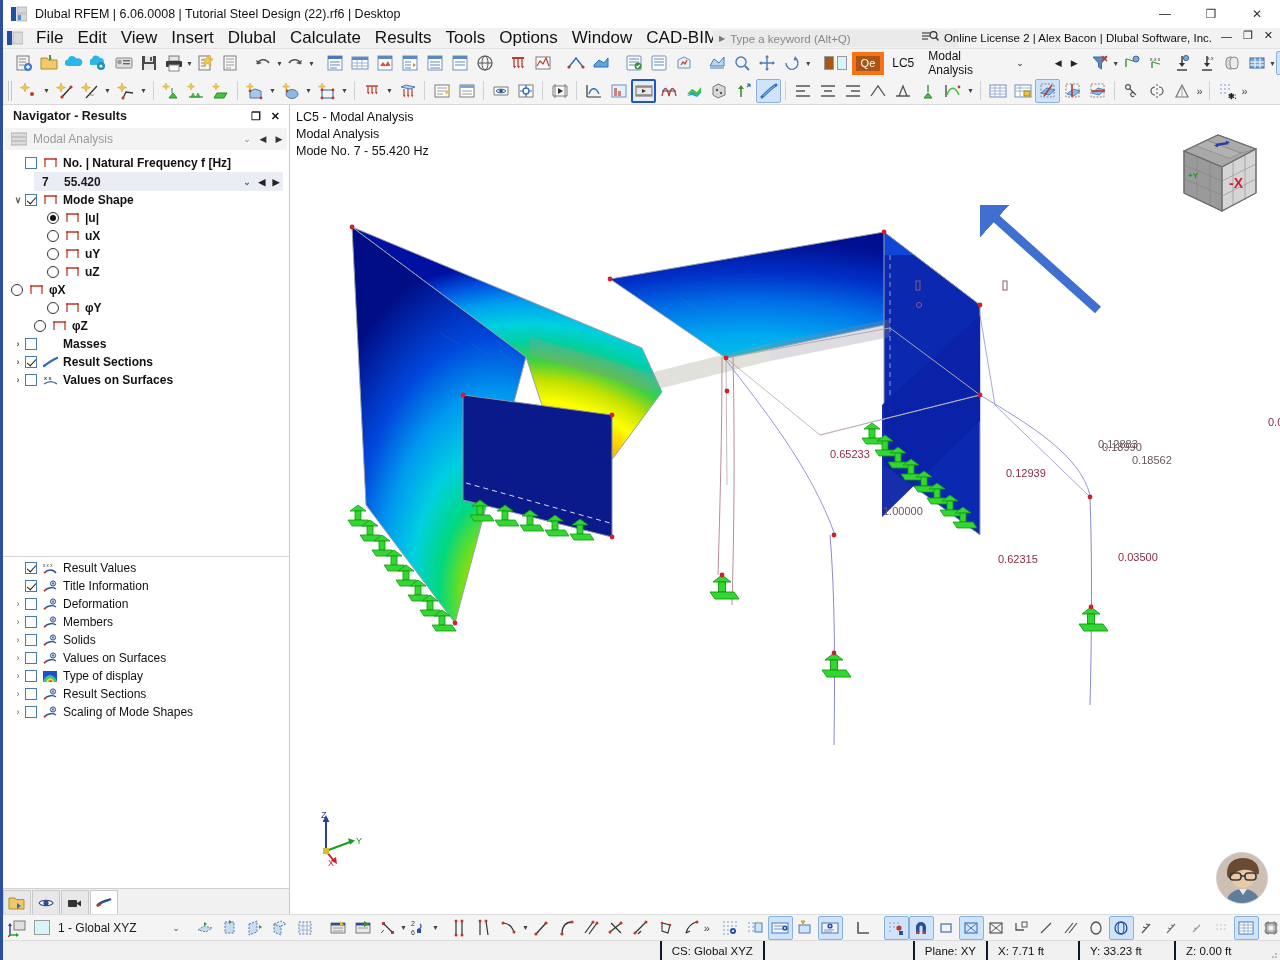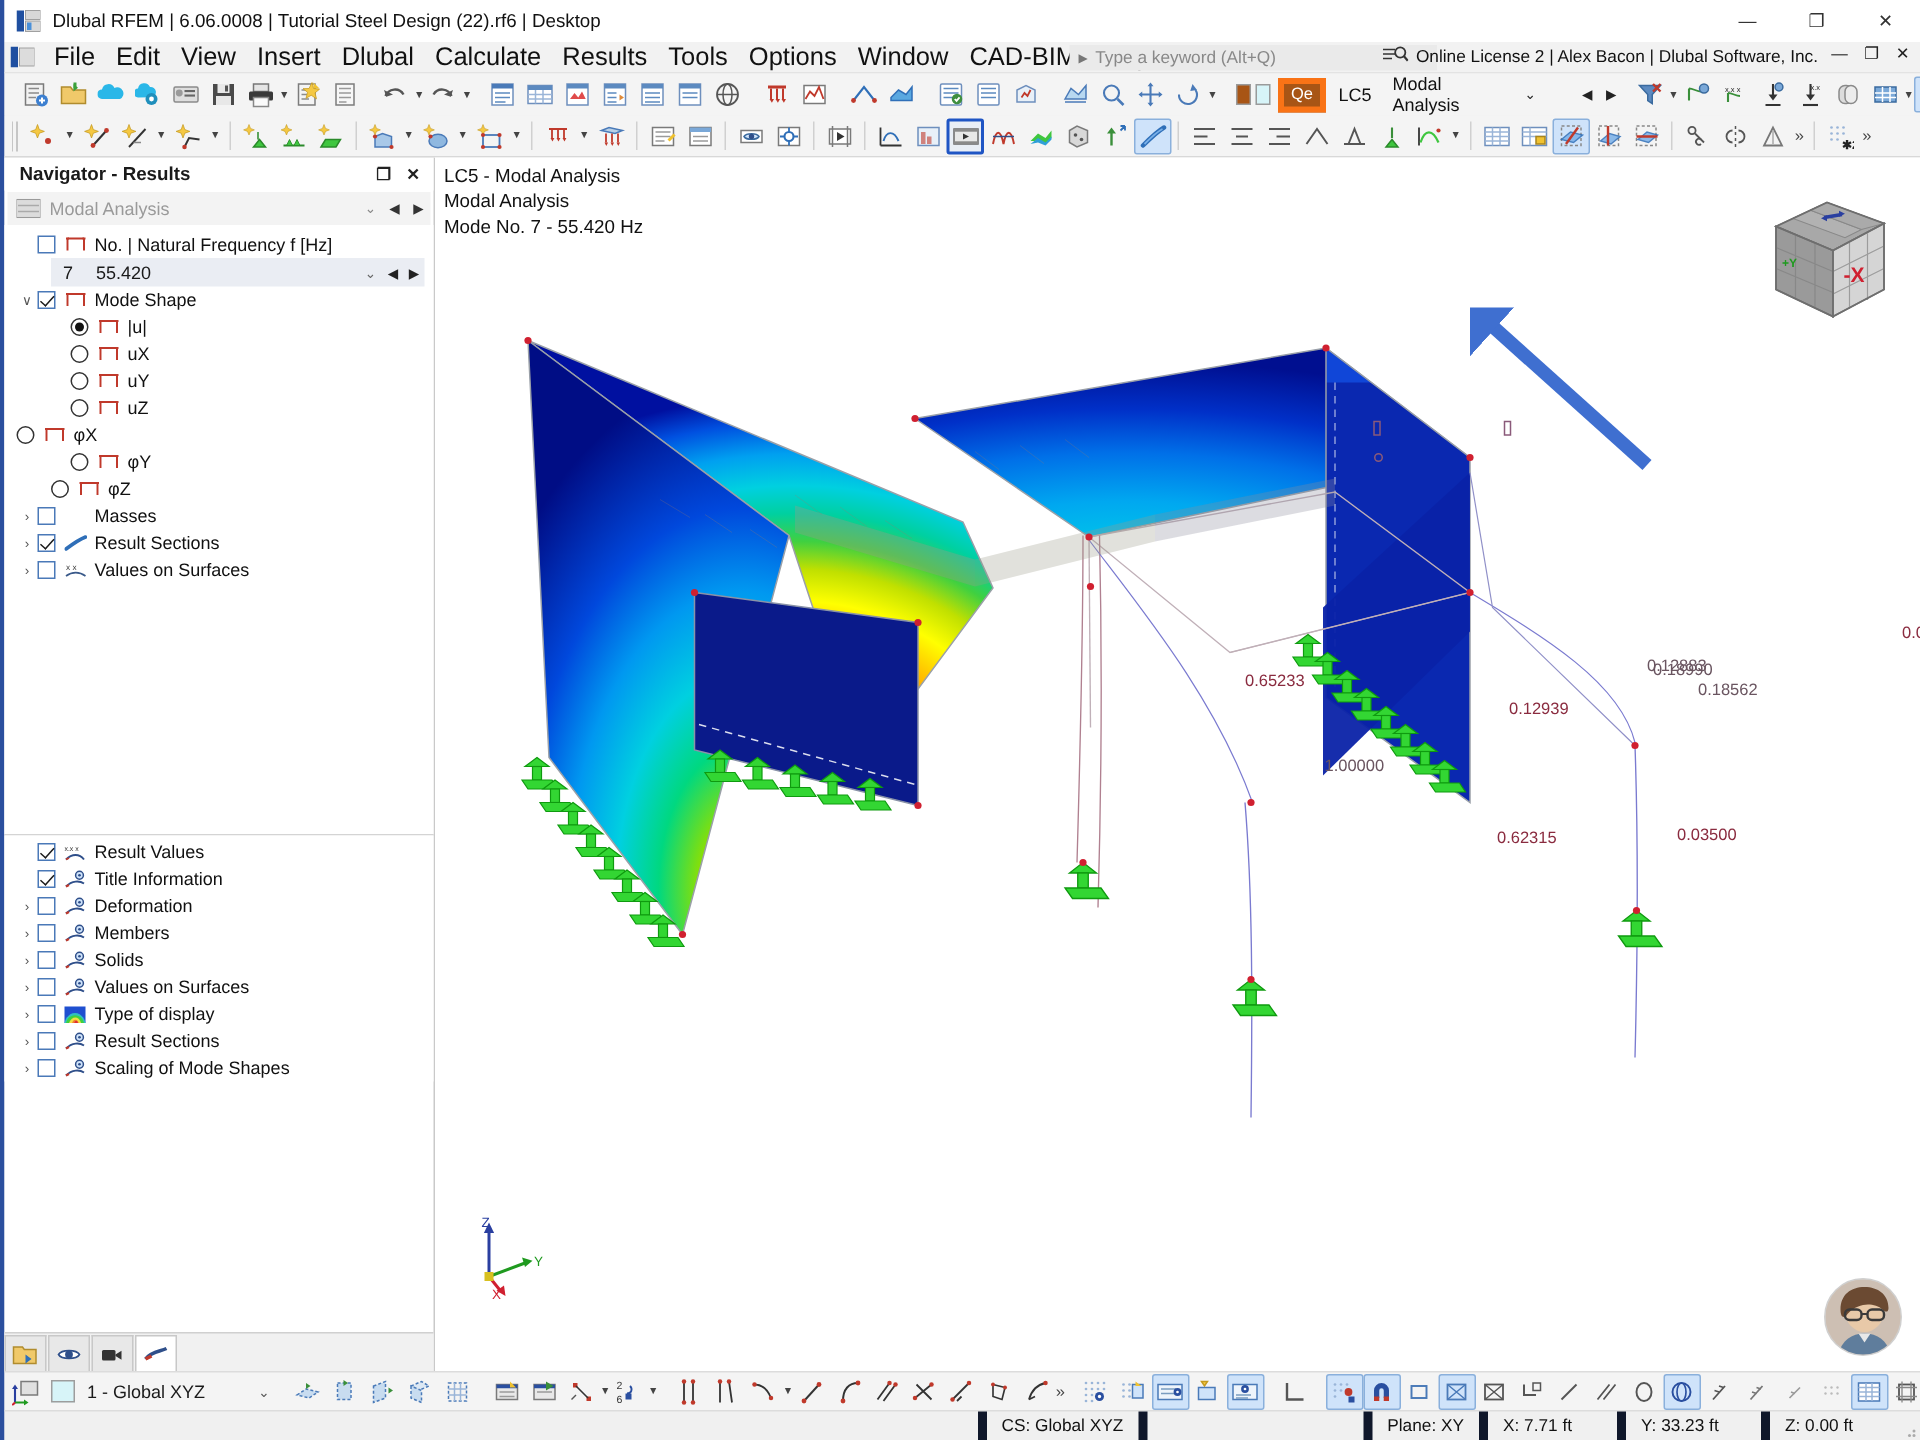--- a/index.html
+++ b/index.html
@@ -76,21 +76,21 @@
             font-weight:bold; font-size:12.5px; background:#fff; }
   .navhdr .sp { flex:1; }
   .navhdr .ic { padding:0 5px; font-size:11px; color:#222; }
   .navcombo { height:22px; margin:1px 2px 0 2px; display:flex; align-items:center;
               background:#f3f3f3; padding-left:6px; }
   .navcombo .cicon { width:16px; height:14px; margin-right:6px; }
   .navcombo .ctext { flex:1; font-size:12px; color:#9a9a9a; }
   .navcombo .cv { width:16px; text-align:center; font-size:9px; color:#888; }
   .navcombo .ca { width:16px; text-align:center; font-size:9px; color:#333; }
 
-  .tree { flex:1 1 auto; overflow:hidden; padding-top:4px; background:#fff; }
+  .tree { flex:1 1 auto; overflow:hidden; padding-top:4px; background:#fff;font-weight:bold; }
   .trow { display:flex; align-items:center; height:18px; padding-left:8px; font-size:12px;
           white-space:nowrap; }
   .tw { width:14px; flex:0 0 14px; text-align:center; font-size:9px; color:#555; }
   .cbx { width:12px; height:12px; flex:0 0 12px; border:1px solid #4a79b8; background:#fff;
          margin-right:5px; position:relative; }
   .cbx.checked::after { content:""; position:absolute; left:3px; top:0px; width:4px; height:8px;
          border:solid #1a1a1a; border-width:0 1.6px 1.6px 0; transform:rotate(42deg); }
   .cbx.blank { border-color:#4a79b8; }
   .rad { width:12px; height:12px; flex:0 0 12px; border:1.3px solid #333; border-radius:50%;
          margin-right:5px; position:relative; background:#fff; }
@@ -129,21 +129,21 @@
             flex:0 0 26px; border-top:1px solid #dcdcdc; padding:0 2px; }
   .csbox { display:flex; align-items:center; height:20px; }
   .csbox .csw { width:16px; height:15px; border:1px solid #9d9d9d; background:#d7f4f8;
                 margin-left:4px; }
   .csbox .cstxt { font-size:12px; margin-left:8px; width:110px; }
   .csbox .csv { font-size:9px; color:#555; width:16px; text-align:center; }
 
   
   .status { height:20px; background:#f0f0f0; display:flex; align-items:center;
             flex:0 0 20px; border-top:1px solid #dcdcdc; font-size:11.5px; color:#111; }
-  .scell { padding:0 10px; border-left:6px solid #0f172a; height:20px; display:flex;
+  .scell { padding:0 10px; border-left:2px solid #0f172a; height:20px; display:flex;
            align-items:center; white-space:nowrap; }
   .scell.first { border-left:none; }
   .resizer { width:14px; height:20px; display:flex; align-items:flex-end;
              justify-content:flex-end; padding:0 2px 2px 0; }
 
   .lbl { position:absolute; font-size:11px; color:#8a2b3f; white-space:nowrap;
          font-family:"Liberation Sans", sans-serif; }
   .lbl.grey { color:#6a5560; }
 </style>
 </head>

